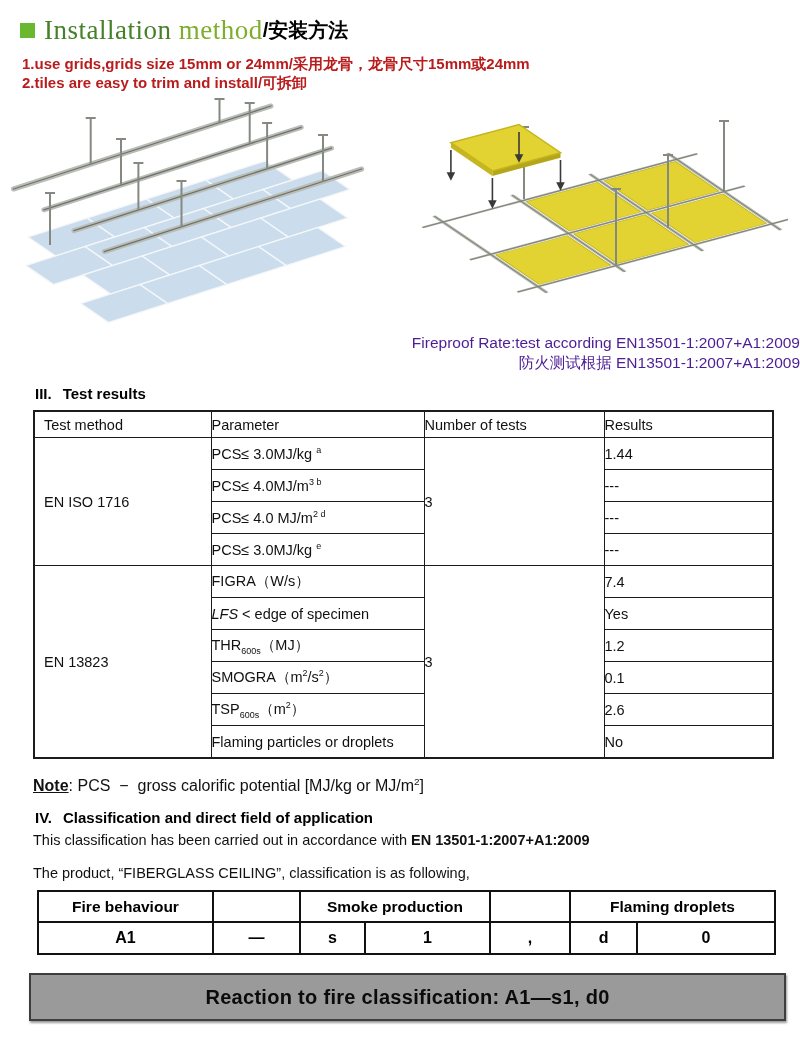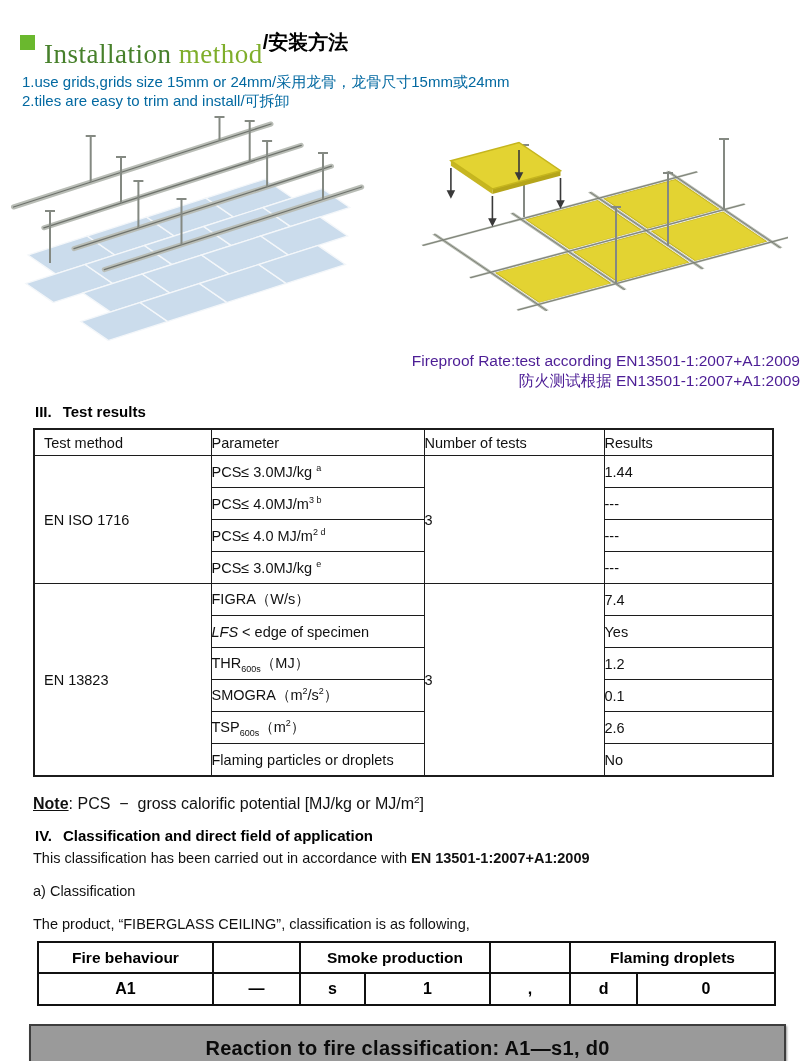--- a/index.html
+++ b/index.html
@@ -2,27 +2,27 @@
 <html><head>
 <meta charset="utf-8">
 <style>
   html,body{margin:0;padding:0;background:#fff;}
   body{width:800px;height:1061px;overflow:hidden;font-family:"Liberation Sans",sans-serif;color:#141414;}
   .page{padding-top:15px;}
 
   
   .hdr{display:flex;align-items:center;margin-left:20px;}
   .sq{width:15px;height:15px;background:#6ab82e;margin-right:9px;flex:0 0 auto;}
-  .title-en{font-family:"Liberation Serif",serif;font-size:27px;letter-spacing:.5px;margin-top:24px;}
+  .title-en{font-family:"Liberation Serif",serif;font-size:27px;letter-spacing:.5px;}
   .title-en .g1{color:#47802b;}
   .title-en .g2{color:#7fae2b;}
   .title-zh{font-size:20px;font-weight:bold;color:#000;}
 
   
-  .bullets{margin:3px 0 0 22px;font-size:15px;font-weight:normal;line-height:18.5px;color:#0369a1;}
+  .bullets{margin:9px 0 0 22px;font-size:15px;font-weight:bold;line-height:18.5px;color:#b91c1c;}
 
   
   .illos{display:flex;align-items:flex-start;margin:5px 0 0 10px;}
   .illos svg{display:block;}
 
   
   .fireproof{margin:2px 0 0 24px;font-size:15.5px;line-height:20px;color:#4c1d95;text-align:right;}
 
   
   .sec-head{margin:12px 0 0 35px;font-size:15px;font-weight:bold;color:#000;}
@@ -265,21 +265,20 @@
   </table>
 
   <div class="note">
     <span class="bu">Note</span><span>: PCS &nbsp;−&nbsp; gross calorific potential [MJ/kg or MJ/m<sup>2</sup>]</span>
   </div>
 
   <div class="sec-head" style="margin-top:14px;">
     <span class="num">IV.</span><span>Classification and direct field of application</span>
   </div>
   <div class="para">This classification has been carried out in accordance with <span class="b">EN 13501-1:2007+A1:2009</span></div>
-  <div class="para sp">a) Classification</div>
   <div class="para sp">The product, “FIBERGLASS CEILING”, classification is as following,</div>
 
   <table class="classif">
     <colgroup>
         <col class="k1">
         <col class="k2">
         <col class="k3">
         <col class="k4">
         <col class="k5">
         <col class="k6">

